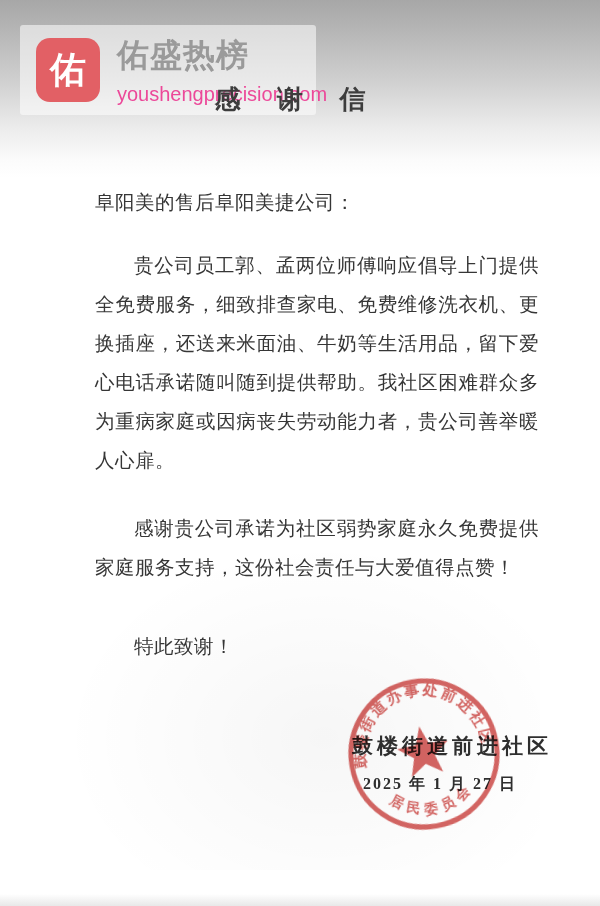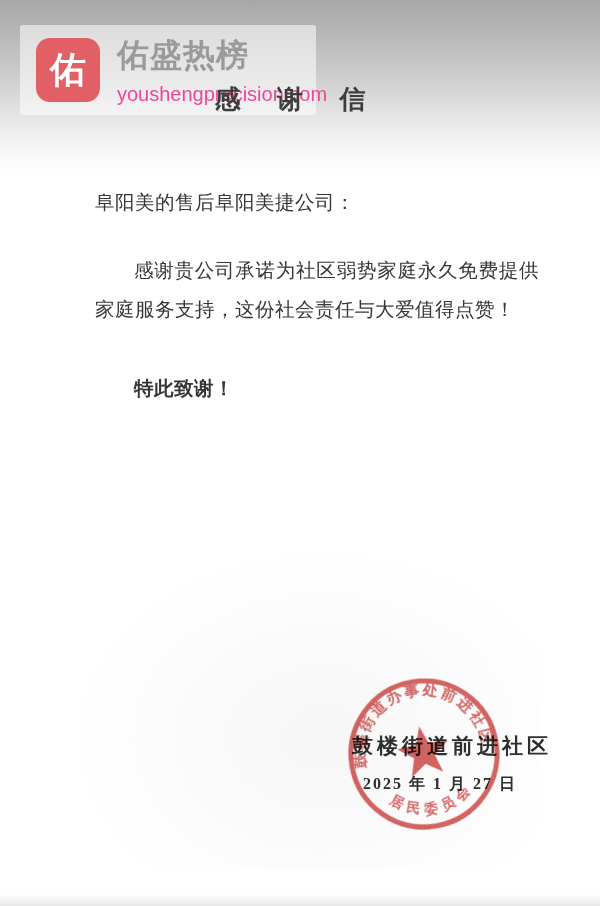--- a/index.html
+++ b/index.html
@@ -43,21 +43,21 @@
   }
   .body {
     position:absolute; top:166px; left:78px; width:478px;
     font-size:19.5px; line-height:39px; color:#363636;
     text-align:justify; letter-spacing:0.5px;
   }
   .body p { margin:17px; }
   .para { text-indent:2em; }
   .para-2 { margin-top:24px !important; }
   .para-3 { margin-top:29px !important; }
-  .closing { margin-top:40px !important; text-indent:2em; font-weight:700; }
+  .closing { margin-top:40px !important; text-indent:2em; font-weight:400; }
   .sign {
     position:absolute; top:731px; right:48px; z-index:2;
     text-align:center; color:#2e2e2e; font-weight:600;
   }
   .signature { font-size:21px; letter-spacing:4px; line-height:30px; }
   .date { font-size:16px; letter-spacing:2px; margin-top:13px; padding-right:24px; }
   .stamp {
     position:absolute; left:338px; top:668px; width:172px; height:172px;
     transform:rotate(-10deg); z-index:3;
     mix-blend-mode:multiply; opacity:0.88; filter:blur(0.3px);
@@ -80,20 +80,21 @@
     <div class="wm-text">
       <div class="wm-brand">佑盛热榜</div>
       <div class="wm-url">youshengprecision.com</div>
     </div>
   </div>
 
   <h1 class="title">感 谢 信</h1>
 
   <div class="body">
     <p class="salutation">阜阳美的售后阜阳美捷公司：</p>
+    <p class="para para-2">贵公司员工郭、孟两位师傅响应倡导上门提供全免费服务，细致排查家电、免费维修洗衣机、更换插座，还送来米面油、牛奶等生活用品，留下爱心电话承诺随叫随到提供帮助。我社区困难群众多为重病家庭或因病丧失劳动能力者，贵公司善举暖人心扉。</p>
     <p class="para para-3">感谢贵公司承诺为社区弱势家庭永久免费提供家庭服务支持，这份社会责任与大爱值得点赞！</p>
     <p class="closing">特此致谢！</p>
   </div>
 
   <div class="sign">
     <div class="signature">鼓楼街道前进社区</div>
     <div class="date">2025 年 1 月 27 日</div>
   </div>
 
   <svg class="stamp" viewBox="0 0 172 172">

